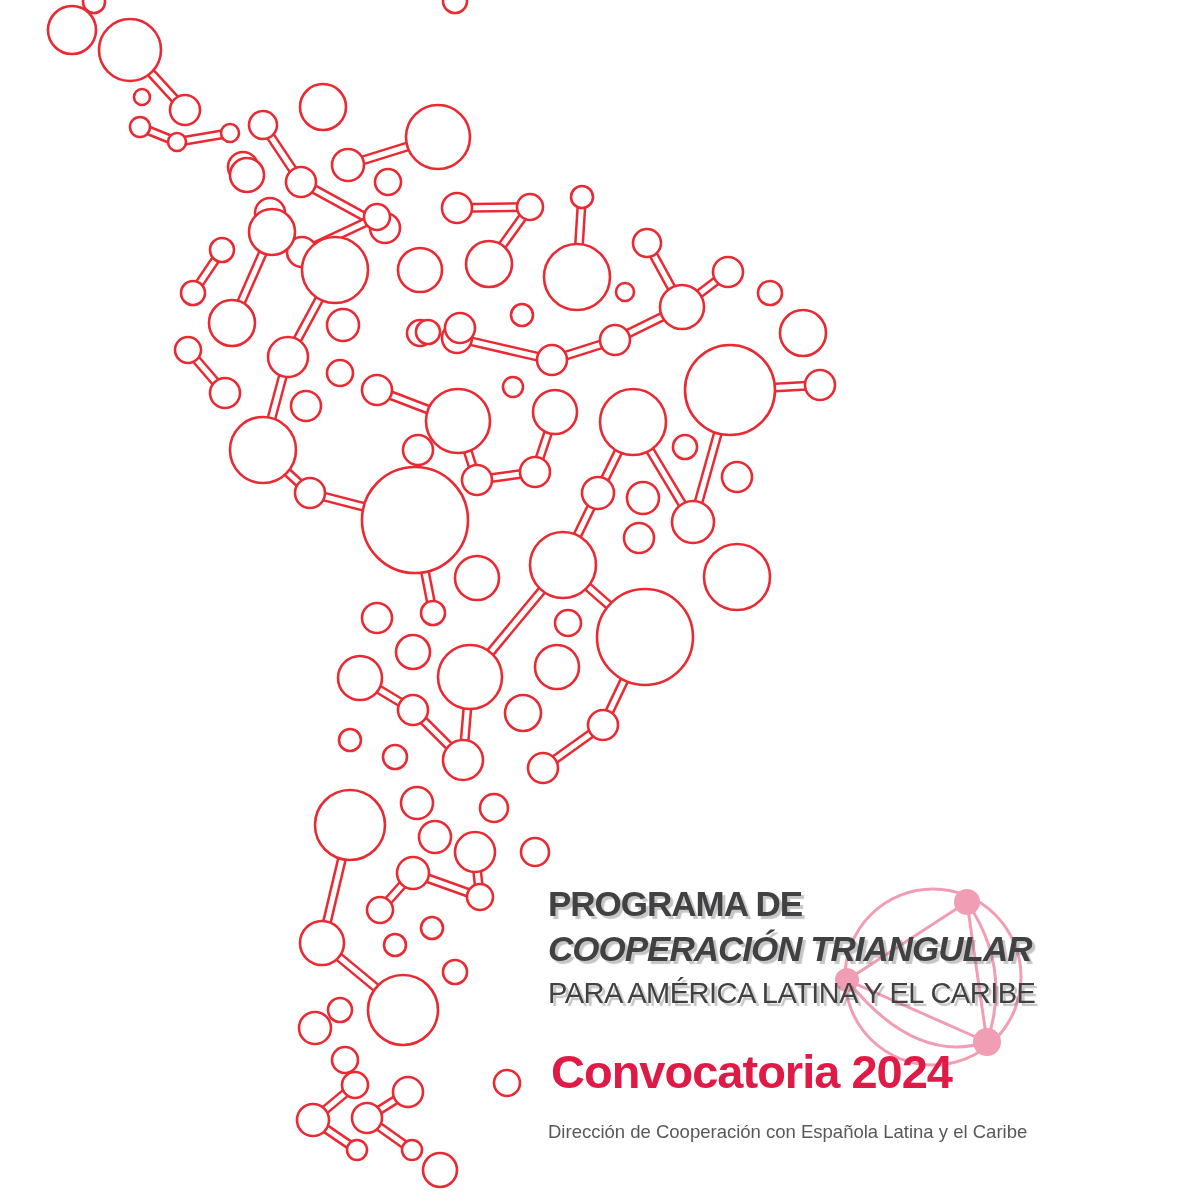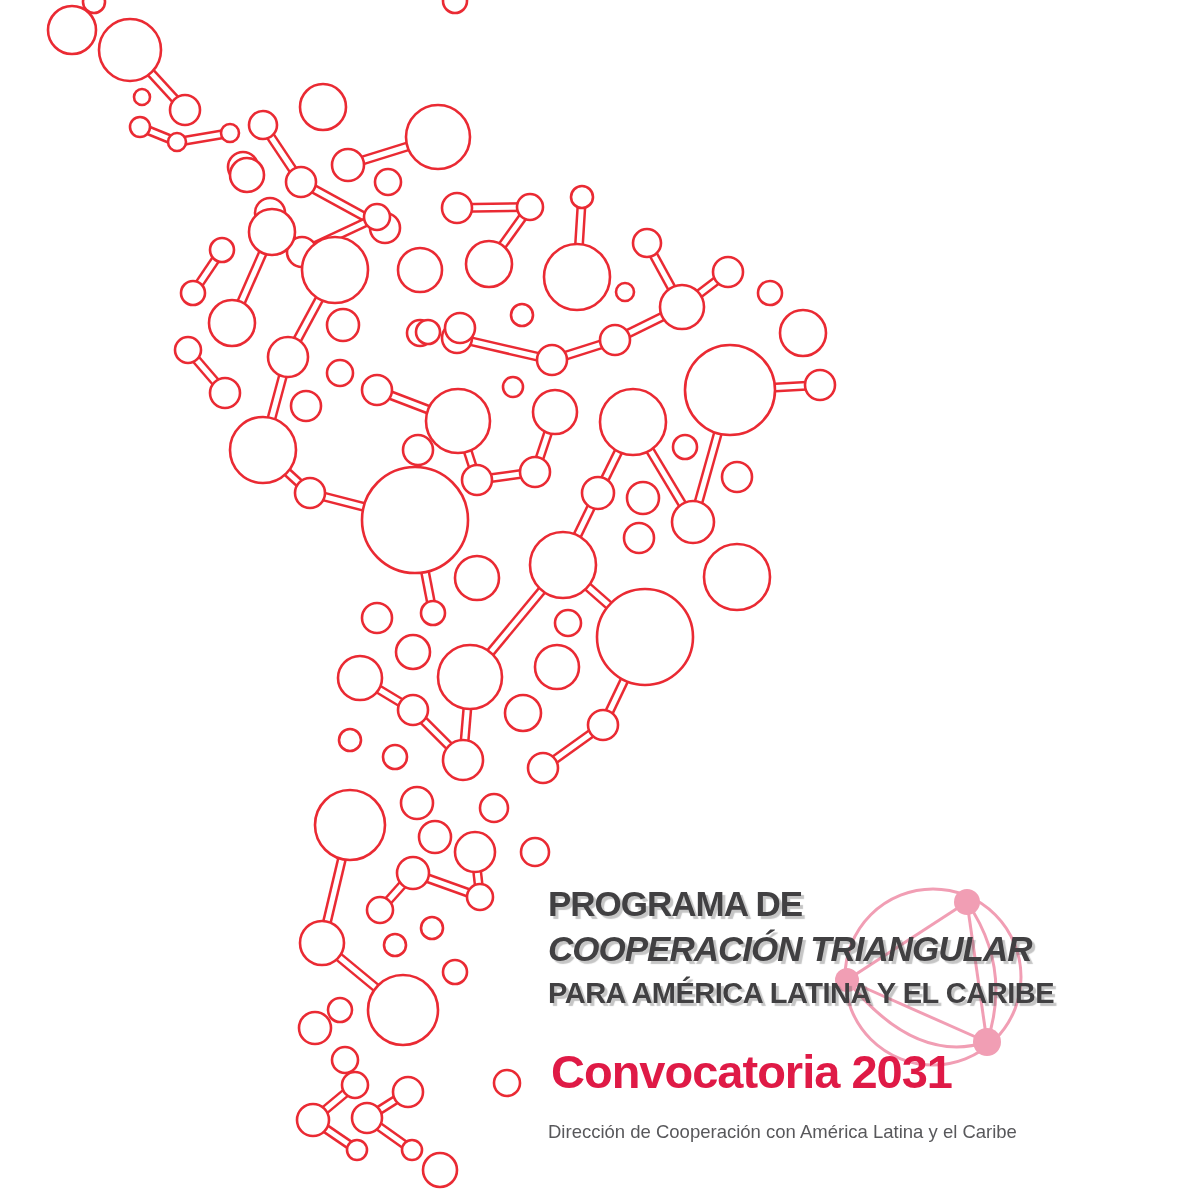--- a/index.html
+++ b/index.html
@@ -4,21 +4,21 @@
 <style>
   html,body{margin:0;padding:0;background:#ffffff;}
   #page{position:relative;width:1198px;height:1198px;background:#ffffff;overflow:hidden;
         font-family:"Liberation Sans", sans-serif;}
   #net{position:absolute;left:0;top:0;width:1198px;height:1198px;}
   .textblock{position:absolute;left:548px;}
   .title-line{color:#414042;font-weight:700;letter-spacing:-1px;
               text-shadow:3px 3px 1px rgba(90,90,90,0.35);white-space:nowrap;}
   #title1{top:884px;font-size:35px;}
   #title2{top:929px;font-size:35px;font-style:italic;}
-  #title3{top:977px;font-size:29px;font-weight:700;letter-spacing:-0.5px;}
+  #title3{top:977px;font-size:29px;font-weight:400;letter-spacing:-0.5px;}
   #convocatoria{top:1044px;left:551px;font-size:47px;font-weight:700;
                 color:#DF1A46;letter-spacing:-1px;white-space:nowrap;}
   .footer-line{color:#58585B;font-size:18.5px;line-height:27px;white-space:nowrap;}
   #footer{top:1118px;}
 </style>
 </head>
 <body>
 
 <div id="page">
 
@@ -242,19 +242,19 @@
       <path d="M847,980 Q915,1065 987,1042" fill="none" stroke="#F19EB4" stroke-width="3"></path>
       <circle cx="967" cy="902" r="13" fill="#F19EB4"></circle>
       <circle cx="847" cy="980" r="12" fill="#F19EB4"></circle>
       <circle cx="987" cy="1042" r="14" fill="#F19EB4"></circle>
     </svg>
 
   <div id="title1" class="textblock title-line">PROGRAMA DE</div>
   <div id="title2" class="textblock title-line">COOPERACIÓN TRIANGULAR</div>
   <div id="title3" class="textblock title-line">PARA AMÉRICA LATINA Y EL CARIBE</div>
 
-  <div id="convocatoria" class="textblock">Convocatoria 2031</div>
+  <div id="convocatoria" class="textblock">Convocatoria 2024</div>
 
   <div id="footer" class="textblock">
-    <div class="footer-line">Dirección de Cooperación con América Latina y el Caribe</div>
+    <div class="footer-line">Dirección de Cooperación con Española Latina y el Caribe</div>
   </div>
 
 </div>
 
 </body></html>

